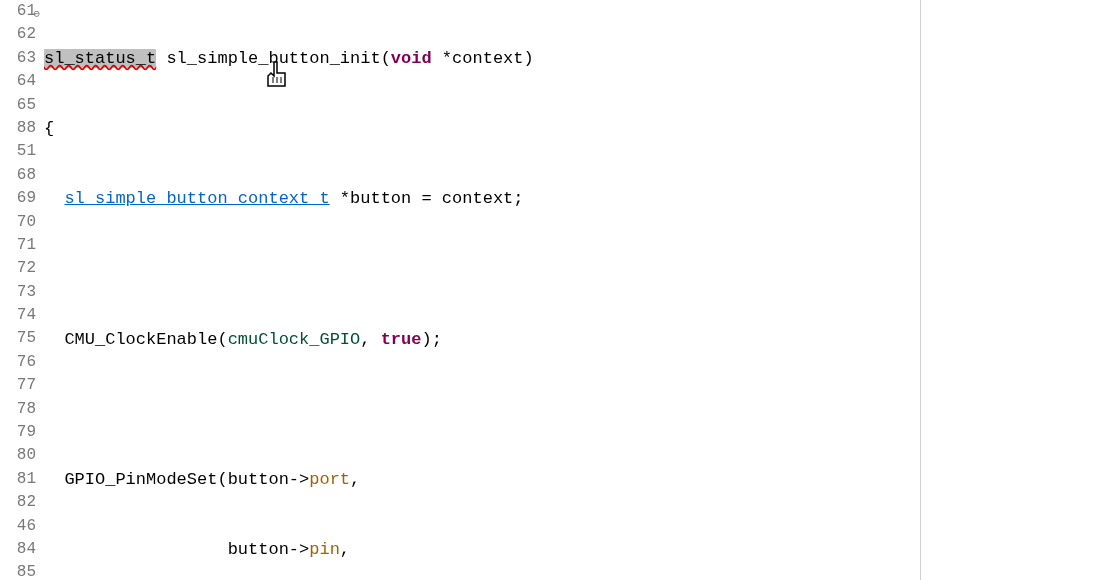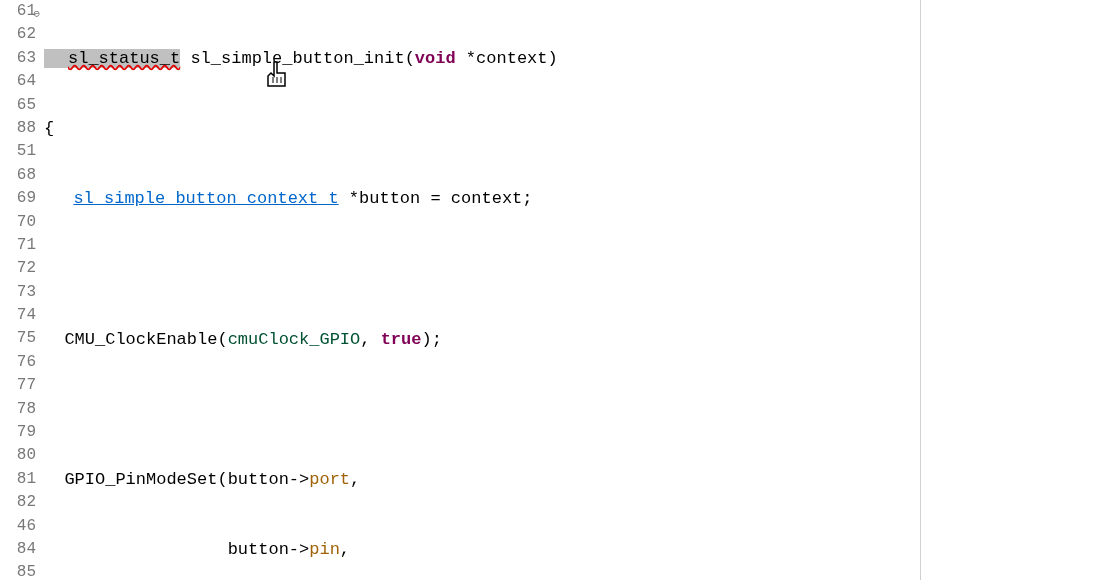--- a/index.html
+++ b/index.html
@@ -50,27 +50,25 @@
     }
     .code-line {
       height: 23.4px;
     }
     .kw-type { color: #7f0055; font-weight: bold; margin-top: 24px; }
     .kw-typedef { color: #005032; }
     .kw-member { color: #a16207; }
     .highlight-squiggle {
       background: #c0c0c0;
       text-decoration: underline wavy #e00000;
-      padding-left: 24px;
     }
     .hyperlink {
       color: #0066cc;
       text-decoration: underline;
       cursor: pointer;
-      margin-left: 9px;
     }
     .cursor-pointer {
       position: absolute;
       left: 265px;
       top: 60px;
       z-index: 100;
       pointer-events: none;
     }
     .print-margin {
       position: absolute;

